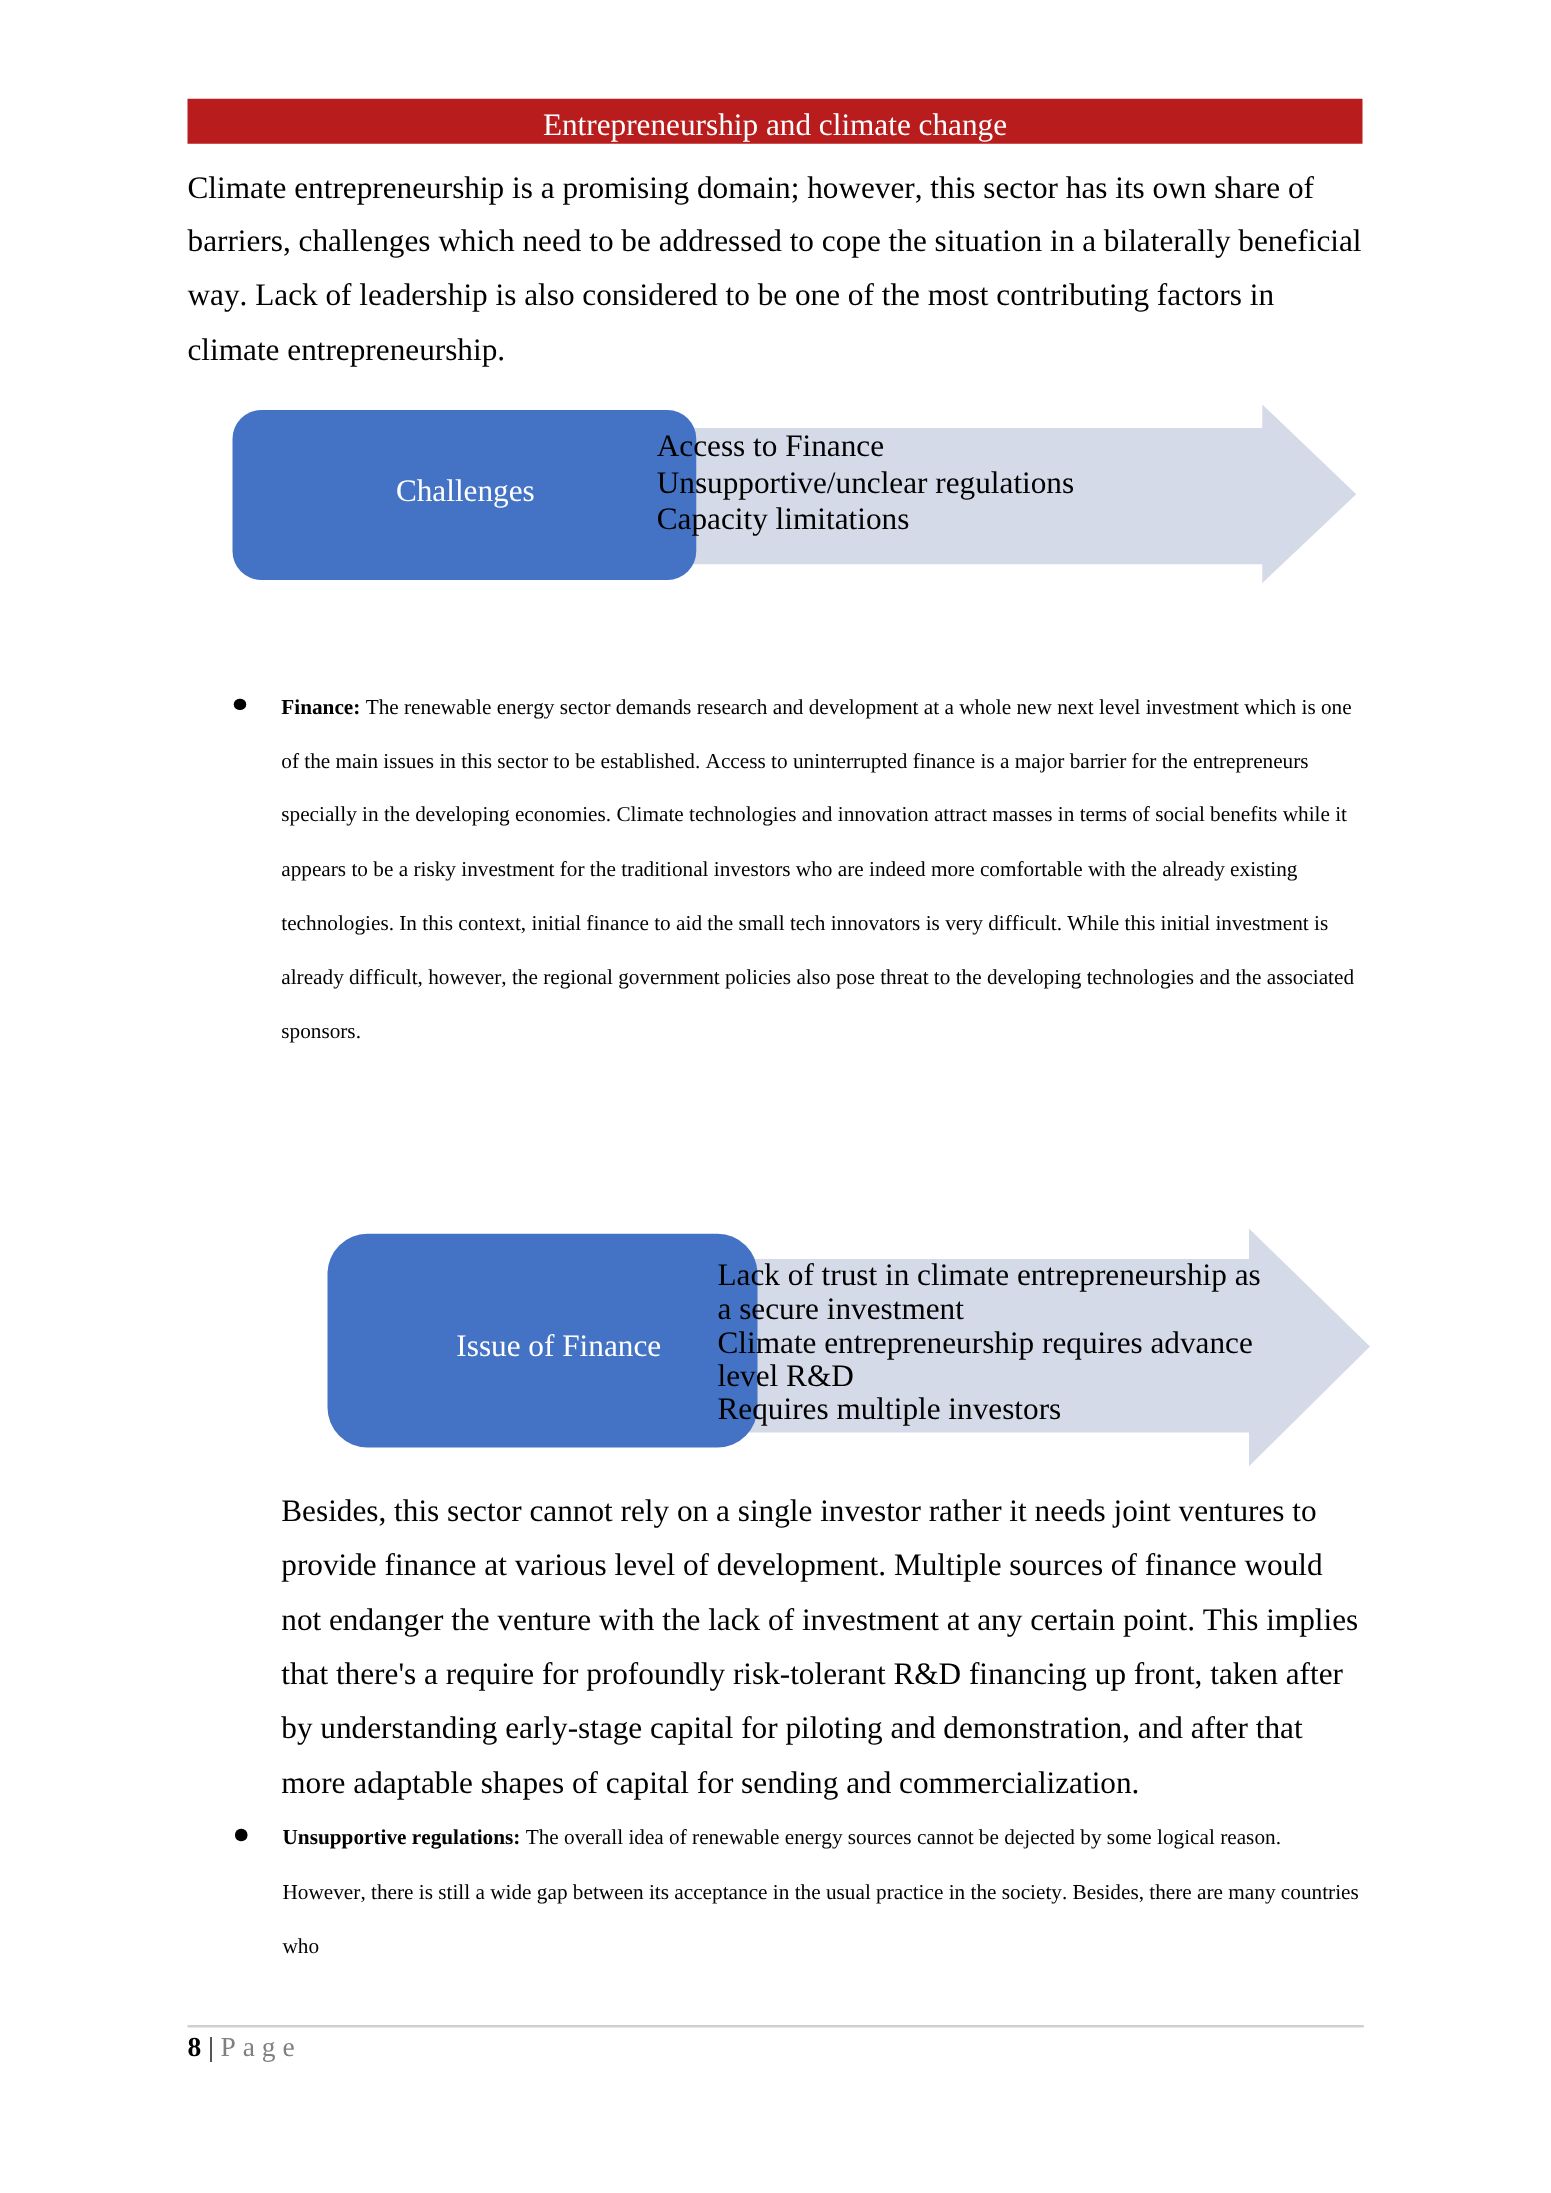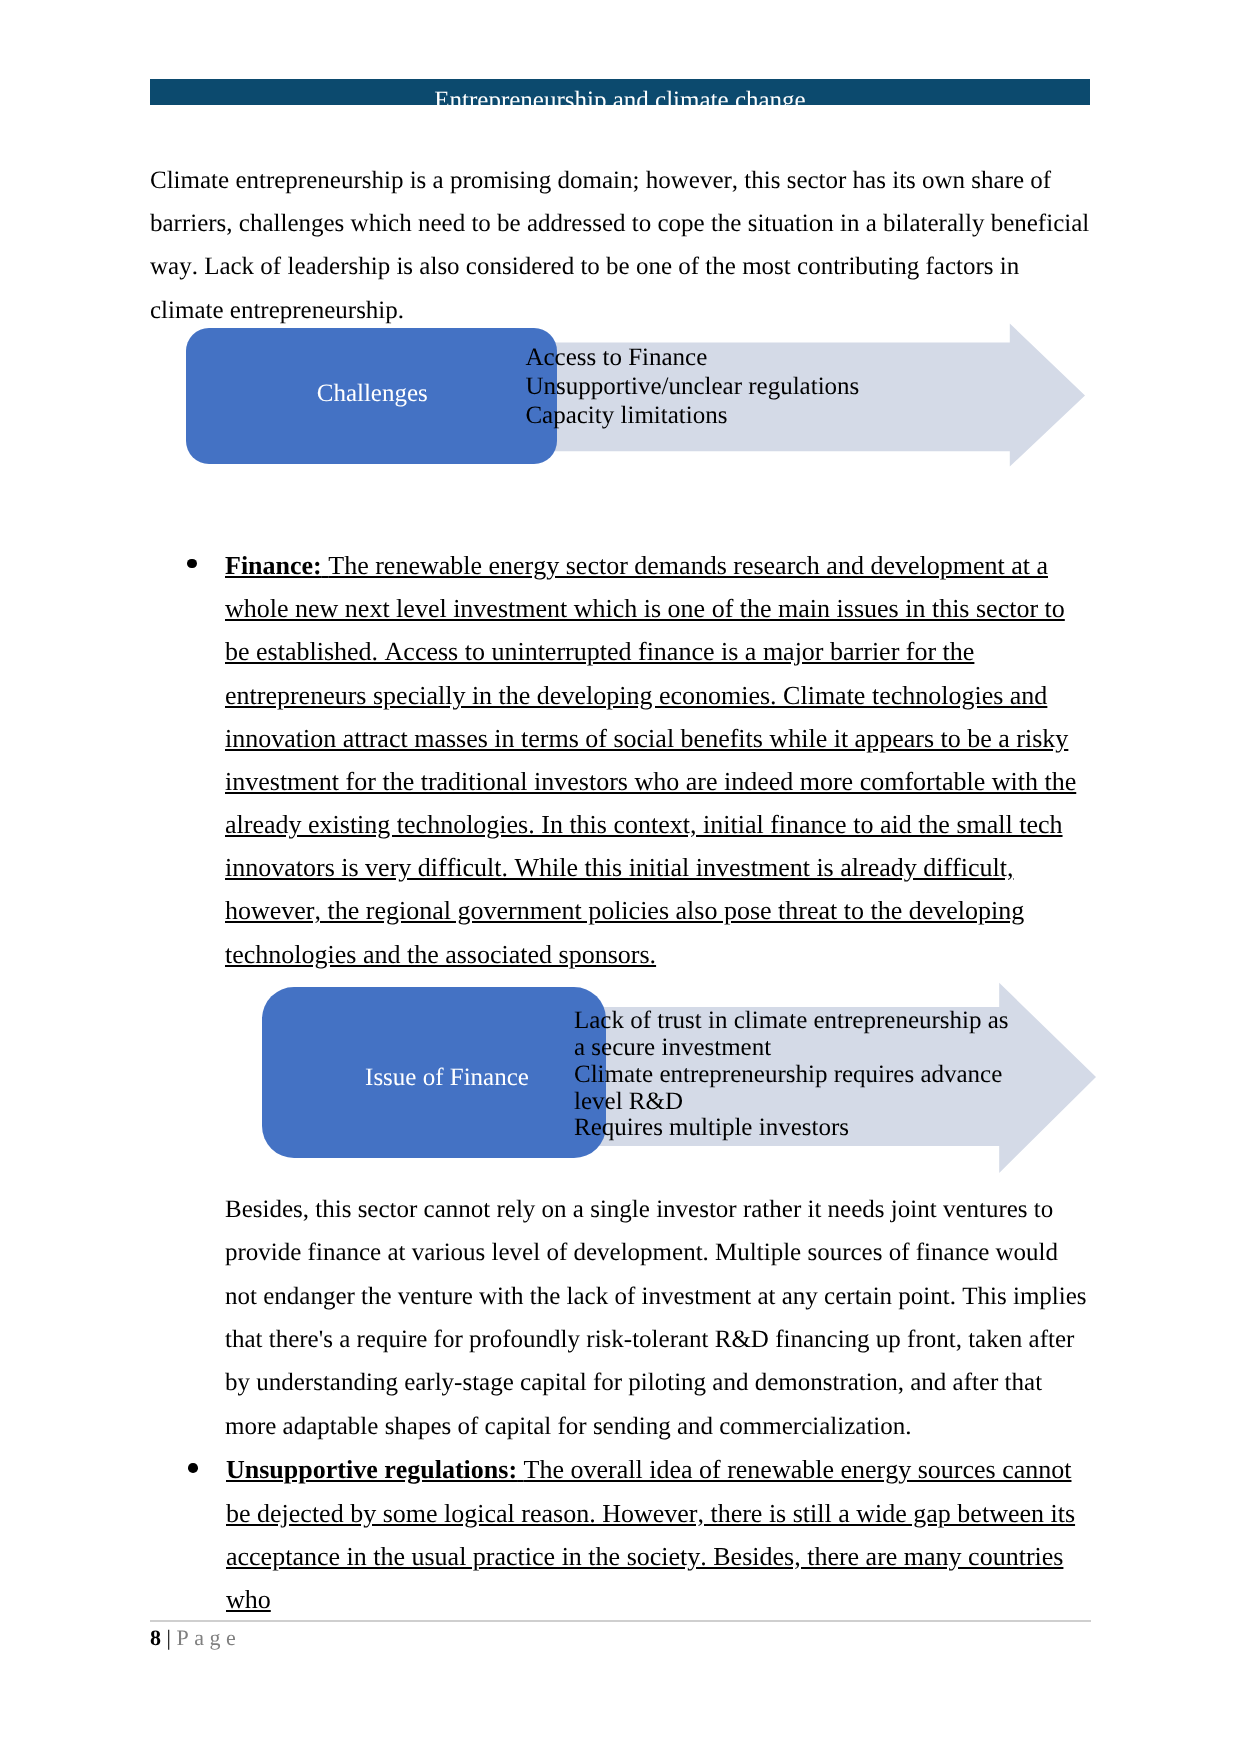--- a/index.html
+++ b/index.html
@@ -9,40 +9,40 @@
     font-family:"Liberation Serif", serif;
     color:#000000;
     font-kerning:none;
     -webkit-font-smoothing:antialiased;
     text-rendering:geometricPrecision;
   }
   .page { position:relative; width:1241px; height:1754px; overflow:hidden; background:#fff; }
 
   
   .header-band {
-    position:absolute; left:150px; top:79px; width:940px; height:26px;
-    background:#0c4a6e;
+    position:absolute; left:150px; top:79px; width:940px; height:36px;
+    background:#b91c1c;
   }
   .header-title {
     position:absolute; left:0; top:0; width:940px; height:43px;
     line-height:43px; text-align:center;
     color:#FFFFFF; font-size:25px;
   }
 
   
   .tblock {
     position:absolute; font-size:25px; line-height:43.2px;
     text-align:left; color:#000;
   }
 
-  #para-intro  { left:150px; top:159px; width:941px; }
+  #para-intro  { left:150px; top:129px; width:941px; }
   #para-leadin { left:150px; top:483.2px; width:941px; }
 
   
-  .bullet { position:absolute; font-size:26px; line-height:43.2px;text-decoration:underline; }
+  .bullet { position:absolute; font-size:17px; line-height:43.2px; }
   .bul-mark {
     position:absolute; width:9.6px; height:9.6px; border-radius:50%;
     background:#000;
   }
   #bullet1 { left:225px; top:544.1px; width:865px; line-height:43.17px; }
   #bullet1 .bul-mark { left:-37.6px; top:14.8px; }
   #bullet2 { left:225px; top:1447.3px; width:865px; }
   #bullet2 .bul-mark { left:-37.6px; top:14.8px; }
 
   #para-besides { left:225px; top:1188.2px; width:865px; line-height:43.3px; }

